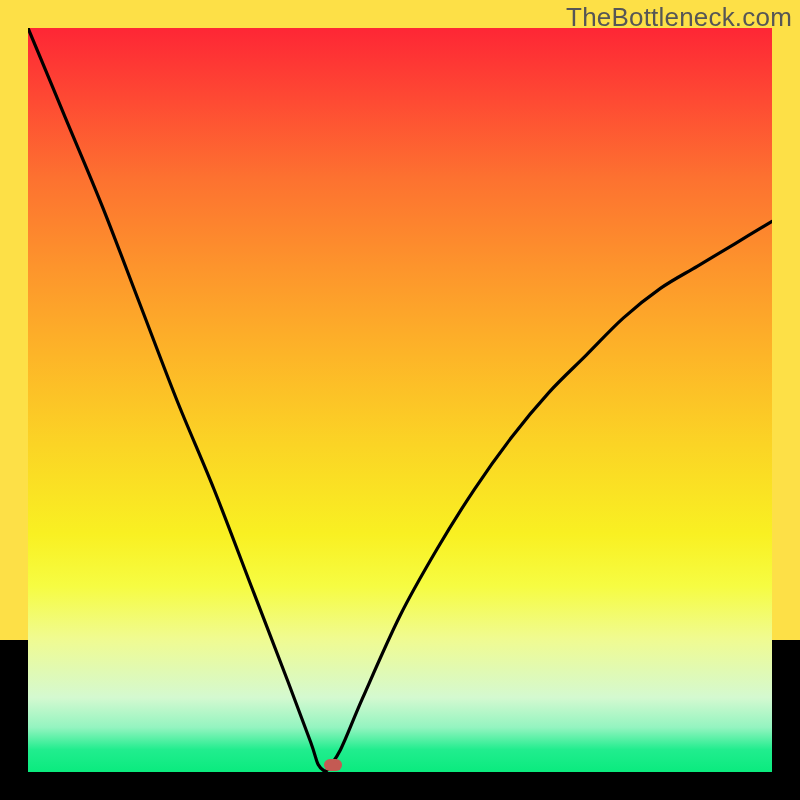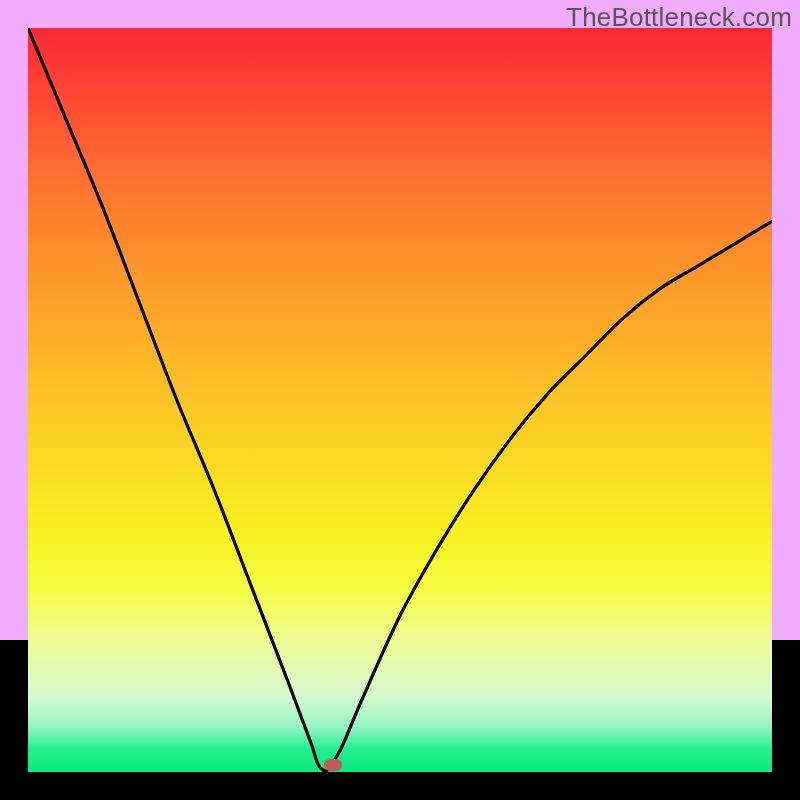--- a/index.html
+++ b/index.html
@@ -1,21 +1,21 @@
 <!DOCTYPE html>
 <html><head>
 <meta charset="utf-8">
 <style>
   * { margin: 0; padding: 0; box-sizing: border-box; }
   html, body { width: 800px; height: 800px; overflow: hidden; background: #000; }
   .frame {
     position: relative;
     width: 800px;
     height: 640px;
-    background: #f0abfc;
+    background: #fde047;
   }
   .watermark {
     position: absolute;
     top: 2px;
     right: 8px;
     font-family: Arial, Helvetica, sans-serif;
     font-size: 26px;
     color: #565656;
     letter-spacing: 0.2px;
     z-index: 10;

